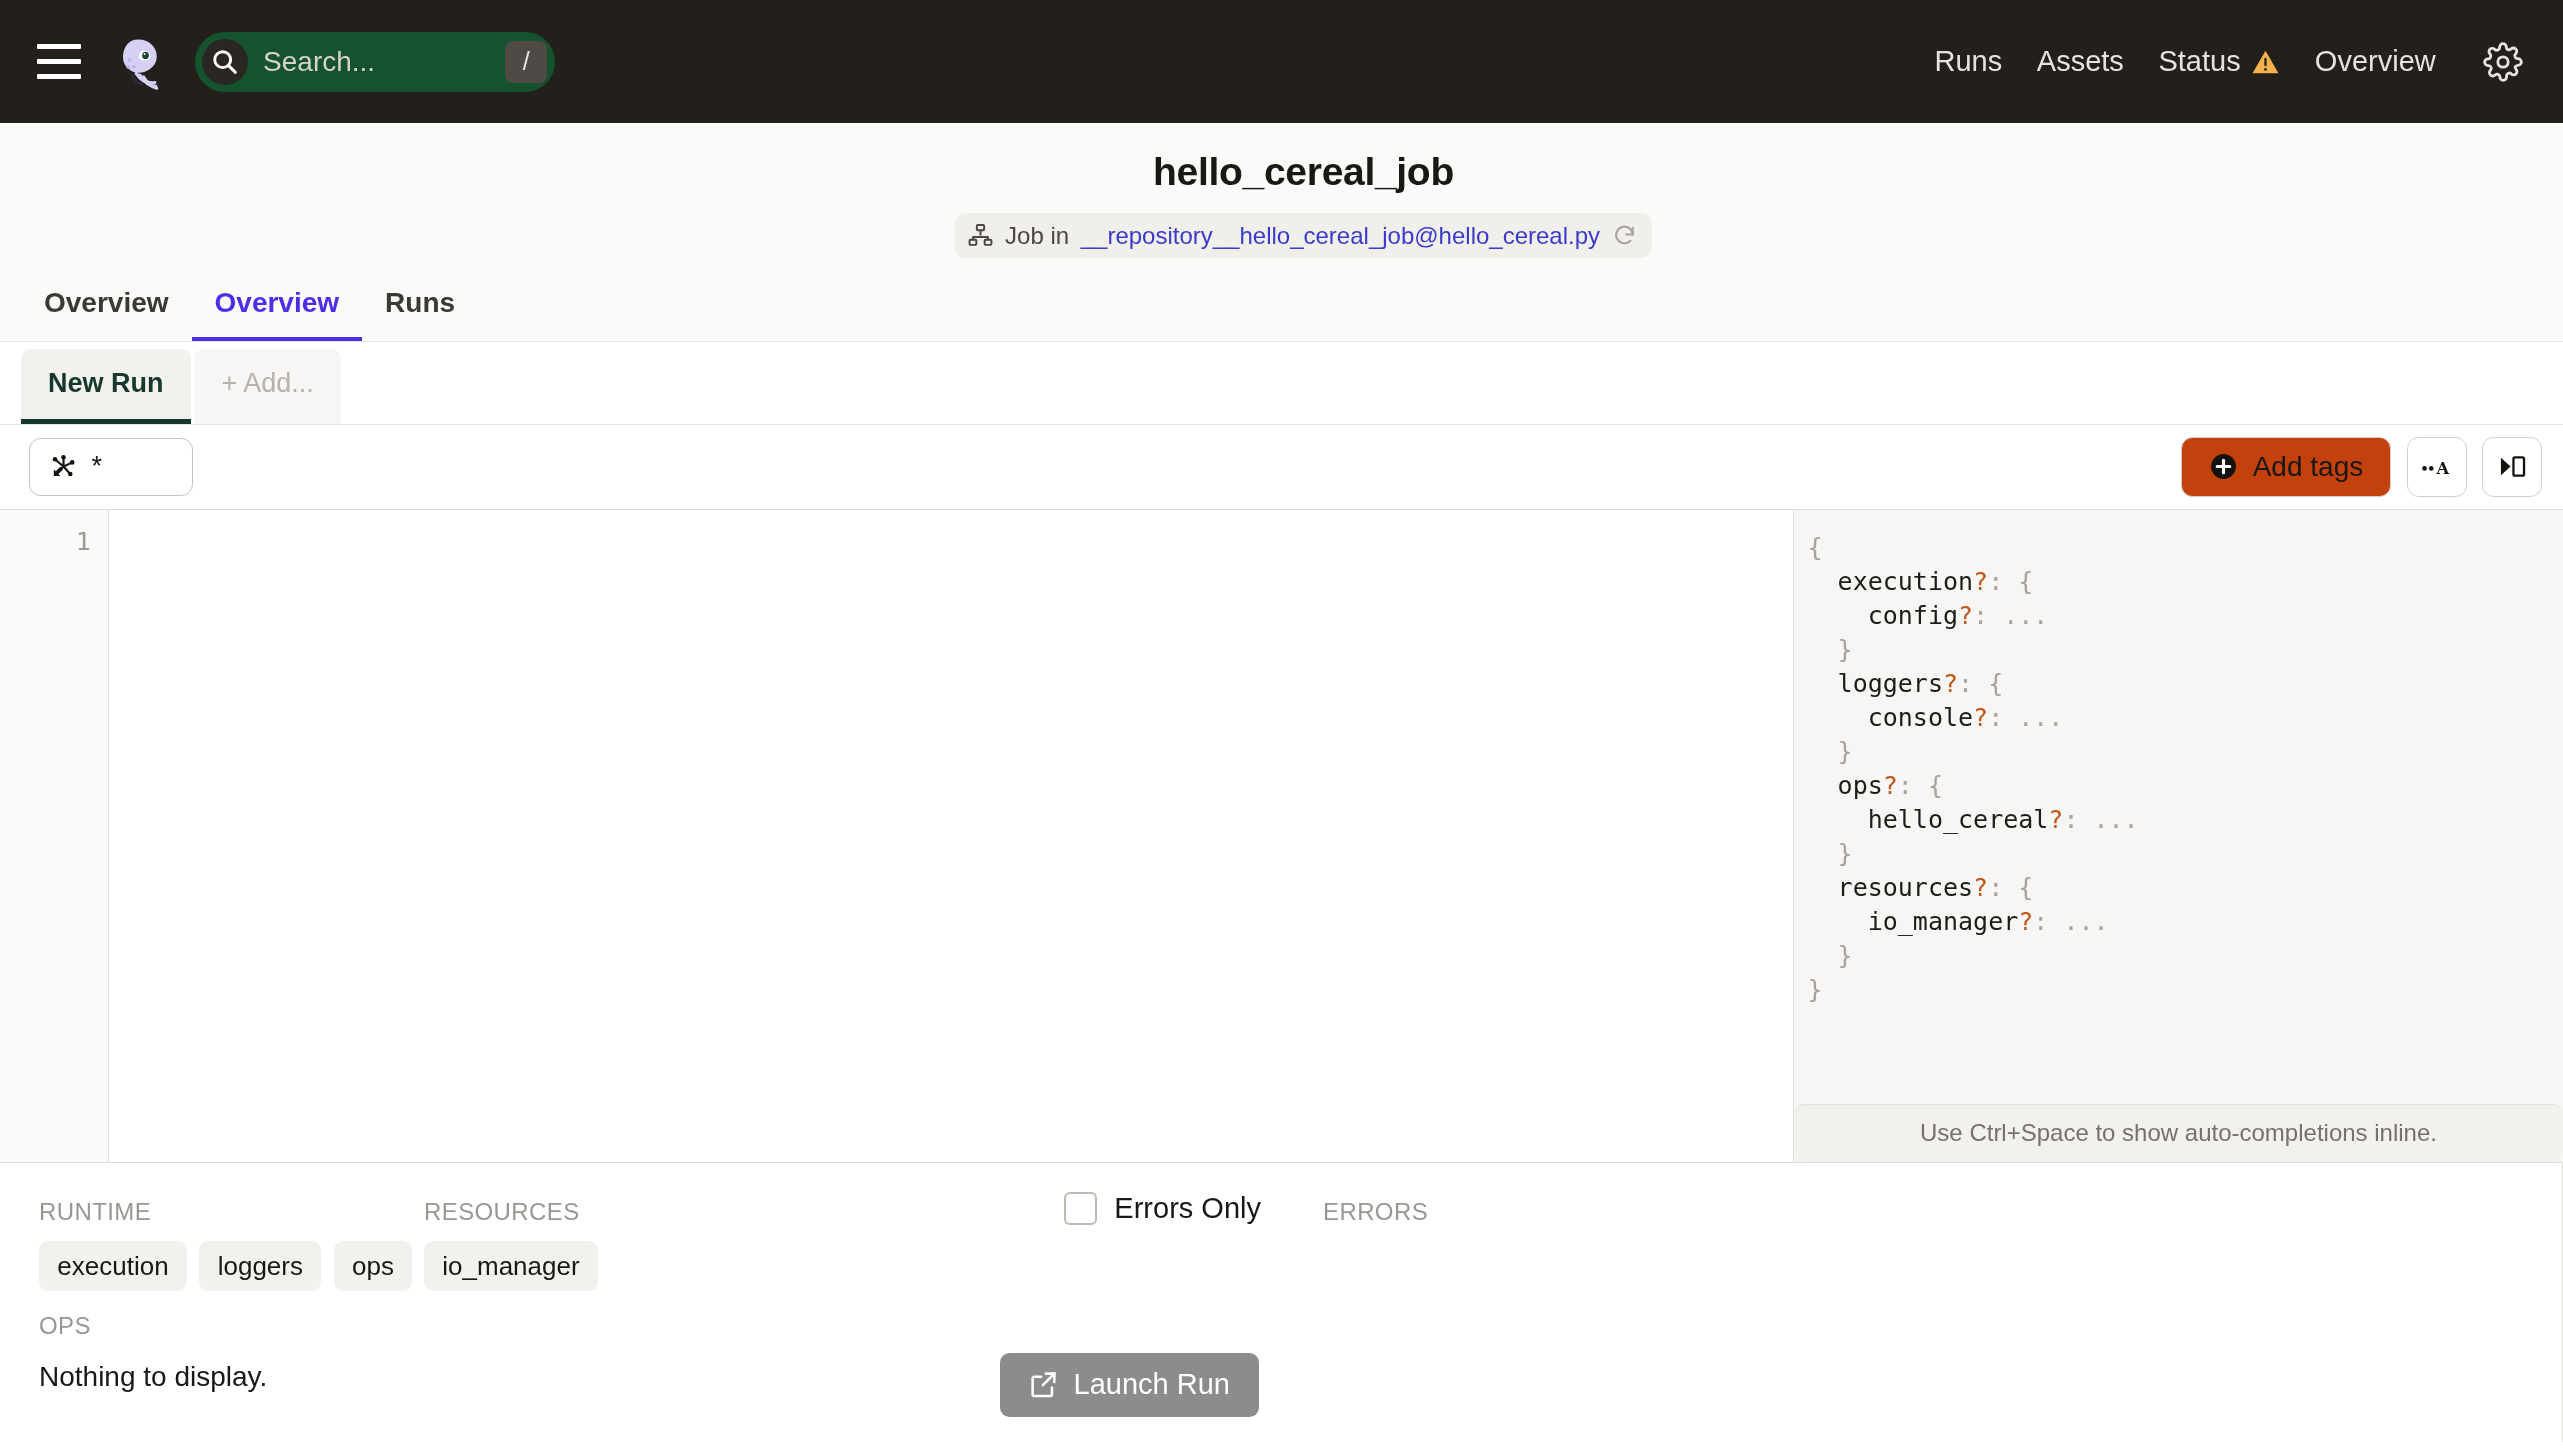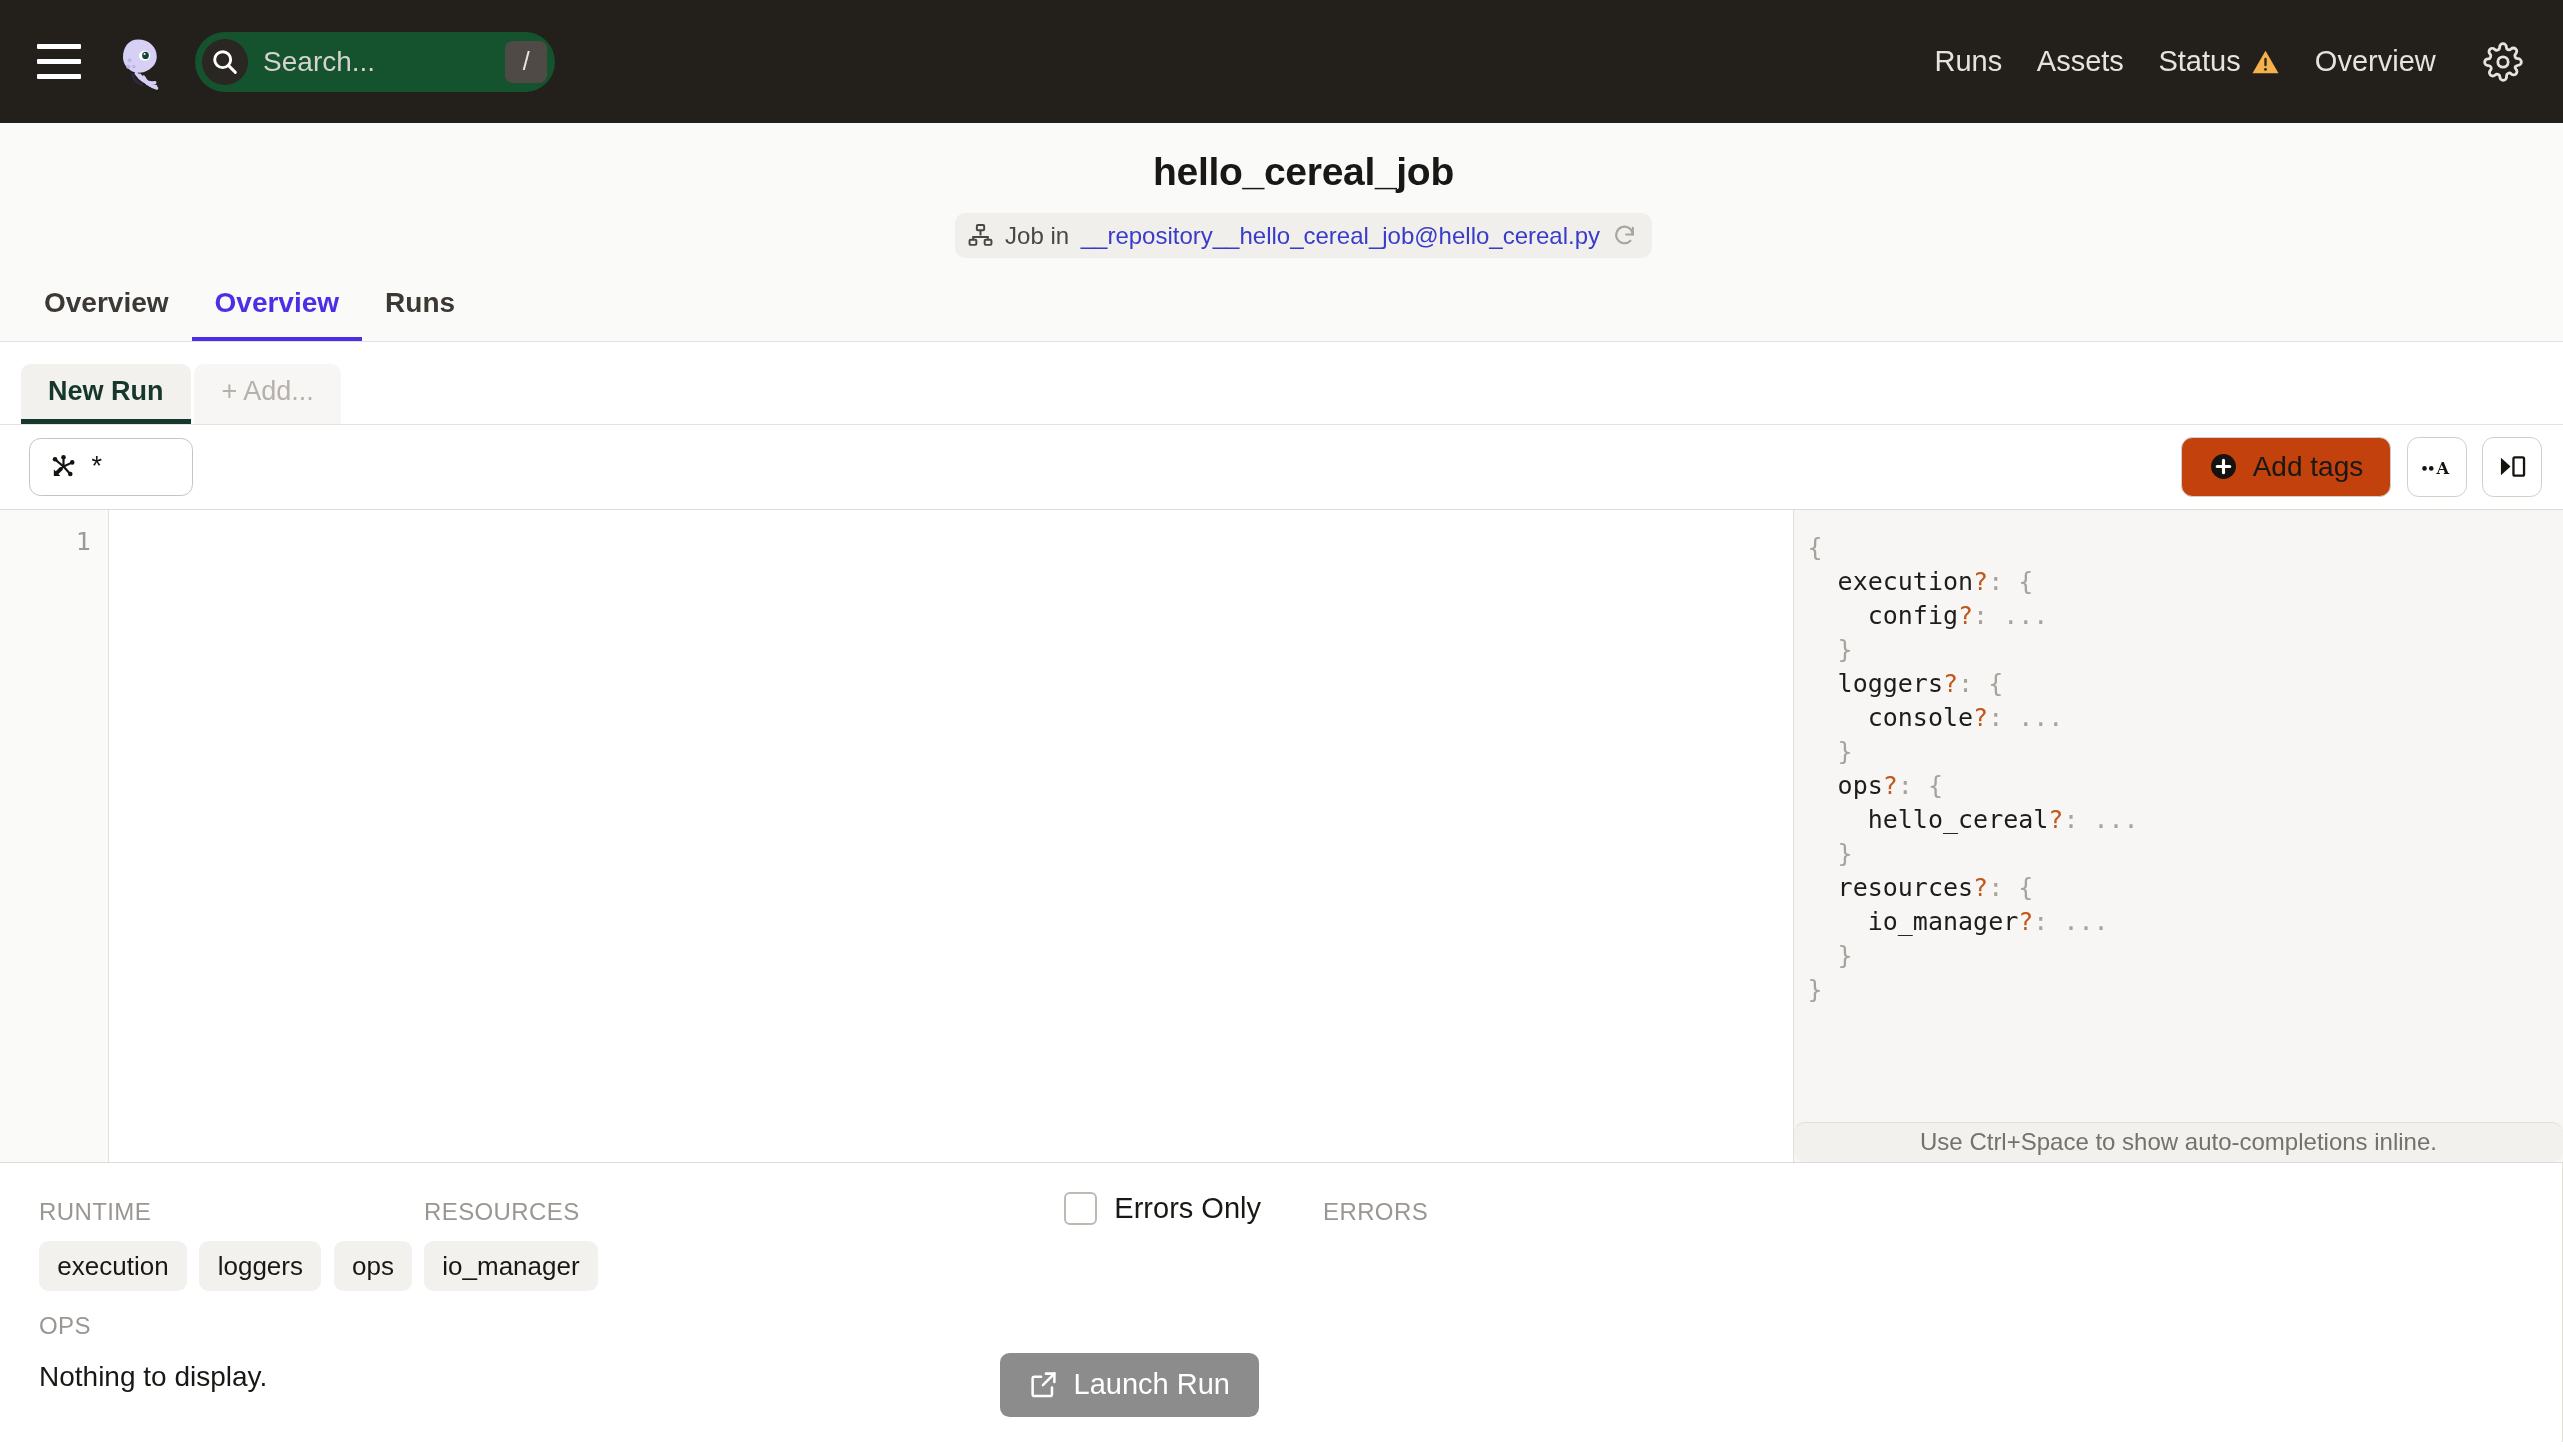--- a/index.html
+++ b/index.html
@@ -107,21 +107,21 @@
 
   
   #runtabs {
     height: 83px;
     background: #FFFFFF;
     border-bottom: 1px solid #E4E2DE;
     display: flex; align-items: flex-end;
     padding-left: 21px;
   }
   .runtab {
-    height: 60px;
+    height: 75px;
     display: flex; align-items: center;
     padding: 0 27px;
     font-size: 27px; font-weight: 700;
     background: #F2F1EE;
     border-radius: 9.6px 9.6px 0 0;
     cursor: pointer;
     margin-right: 3.9px;
     border-bottom: 5.8px solid transparent;
     white-space: nowrap;
     margin-top: 22px;
@@ -188,21 +188,21 @@
     padding: 21px 0 0 13.5px;
     font-family: "DejaVu Sans Mono", monospace;
     font-size: 25px; line-height: 34px;
     color: #1E1C19;
     white-space: pre;
     overflow: hidden;
   }
   .tk-q { color: #C2571A; }
   .tk-p { color: #A6A29C; }
   #schemahint {
-    height: 40px;
+    height: 58px;
     border-top: 1px solid #E2E0DB;
     background: #F2F1EE;
     display: flex; align-items: center; justify-content: center;
     font-size: 24px; color: #75716B; border-radius: 11px;
   }
 
   
   #bottom {
     height: 279px;
     display: flex;

